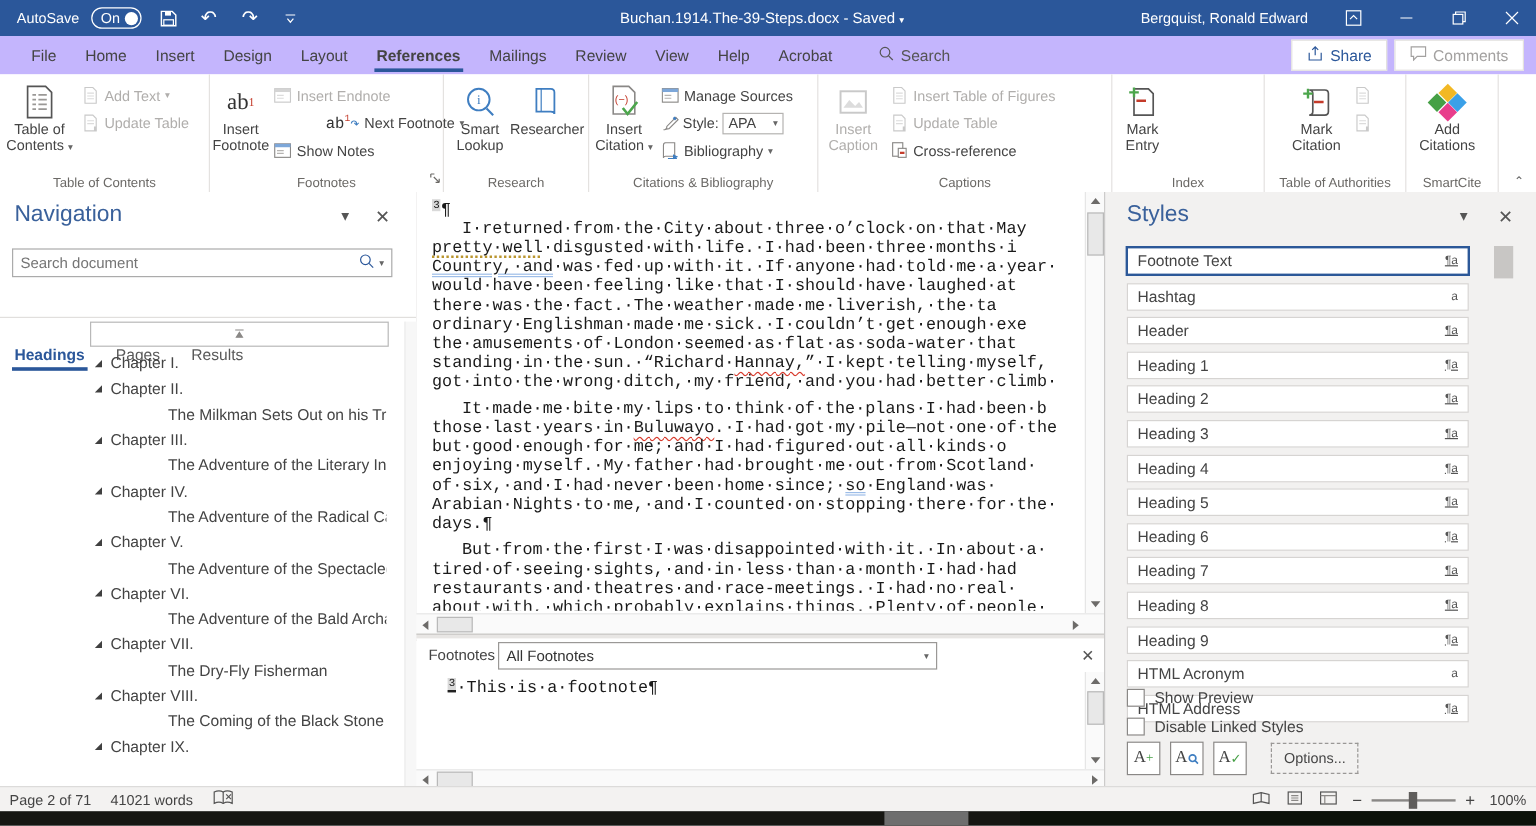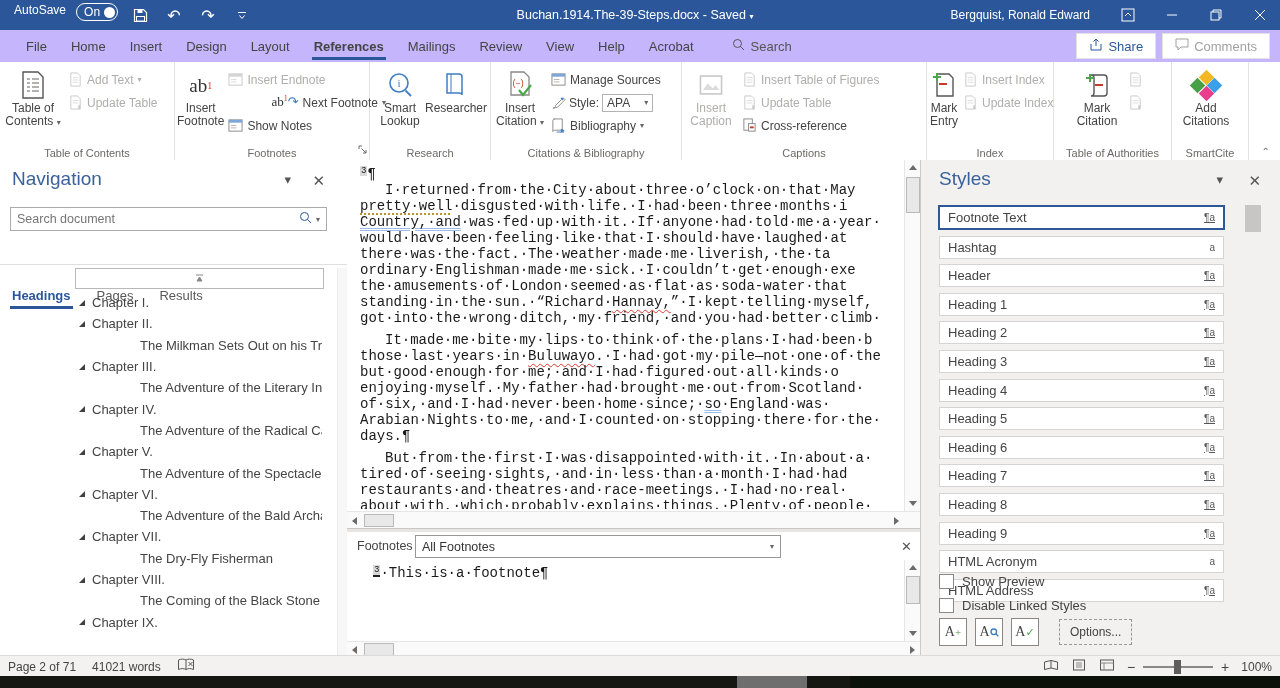--- a/index.html
+++ b/index.html
@@ -1,19 +1,19 @@
 <!DOCTYPE html>
 <html><head>
 <meta charset="utf-8">
 <style>
   html,body{margin:0;padding:0;background:#000;}
   #app{position:relative;width:1280px;height:688px;background:#fff;font-family:"Liberation Sans",sans-serif;overflow:hidden;}
   
   .titlebar{position:absolute;left:0;top:0;width:1280px;height:30px;background:#2b579a;color:#fff;display:flex;align-items:center;font-size:12px;}
-  .tb-left{display:flex;gap:10px;padding-left:14px;}
+  .tb-left{display:flex;align-items:center;gap:10px;padding-left:14px;}
   .autosave-pill{display:flex;align-items:center;gap:4px;border:1px solid #fff;border-radius:9px;height:16px;padding:0 2px 0 7px;}
   .autosave-pill .knob{width:11px;height:11px;border-radius:50%;background:#fff;}
   .tb-title{position:absolute;left:0;right:10px;text-align:center;font-size:12.5px;pointer-events:none;}
   .tb-right{position:absolute;right:0;top:0;height:30px;display:flex;align-items:center;gap:4px;}
   .tb-user{font-size:12px;margin-right:14px;}
   .winbtn{width:40px;height:30px;display:flex;align-items:center;justify-content:center;}
   .tbicon{display:flex;align-items:center;justify-content:center;width:24px;height:24px;}
   
   .tabsrow{position:absolute;left:0;top:30px;width:1280px;height:32px;background:#c4b5fd;display:flex;align-items:center;font-size:13px;color:#444;}
   .tabs{display:flex;align-items:center;padding-left:14px;}
@@ -32,21 +32,21 @@
   .bigbtn .bicon{height:34px;display:flex;align-items:center;justify-content:center;}
   .blabel{font-size:12px;line-height:13px;color:#444;text-align:center;}
   .stack{display:flex;flex-direction:column;justify-content:flex-start;padding-top:3px;}
   .smallbtn{display:flex;align-items:center;gap:4px;font-size:12px;color:#444;height:23px;padding:0 4px;white-space:nowrap;}
   .disabled, .disabled .blabel, .smallbtn.disabled{color:#b0aeac;}
   .disabled svg{opacity:.45;filter:grayscale(1);}
   .dd{font-size:8px;color:#666;}
   .disabled .dd{color:#b0aeac;}
   .ab-icon{font-family:"Liberation Serif",serif;font-size:19px;color:#333;line-height:19px;}
   .ab-icon sup{color:#c43b2a;font-size:10px;}
-  .ab-small{font-family:Liberation Serif, serif;font-size:13px;color:#333;margin-left:43px;}
+  .ab-small{font-family:Liberation Mono, monospace;font-size:13px;color:#333;margin-left:43px;}
   .ab-small sup{color:#c43b2a;font-size:8px;}
   .style-row{display:flex;align-items:center;gap:3px;}
   .style-select{border:1px solid #b5b3b1;font-size:12px;color:#444;padding:1px 4px;display:flex;align-items:center;gap:14px;background:#fff;}
   .diamonds{position:relative;width:30px;height:30px;}
   .diamonds i{position:absolute;width:11px;height:11px;transform:rotate(45deg);}
   .launcher{position:absolute;right:2px;bottom:2px;}
   .chevron-up{position:absolute;right:10px;bottom:3px;color:#666;font-size:10px;}
   
   .navpane{position:absolute;left:0;top:160px;width:347px;height:495px;background:#fff;border-right:1px solid #cccbca;font-size:13px;color:#444;}
   .pane-title{font-size:19px;color:#3a619b;position:absolute;left:12px;top:8px;}
@@ -445,34 +445,20 @@
 
     <div class="rgroup" style="width:122px;">
       <div class="bigbtn" style="width:46px;">
         <div class="bicon">
             <svg width="30" height="30">
               <use href="#s-markentry"></use>
             </svg>
           </div>
         <div class="blabel"><span>Mark</span><br><span>Entry</span></div>
       </div>
-      <div class="stack">
-        <div class="smallbtn disabled">
-          <svg width="15" height="15">
-              <use href="#s-page"></use>
-            </svg>
-            <span>Insert Index</span>
-        </div>
-        <div class="smallbtn disabled">
-          <svg width="15" height="15">
-              <use href="#s-pagex"></use>
-            </svg>
-            <span>Update Index</span>
-        </div>
-      </div>
       <div class="glabel">Index</div>
     </div>
 
     <div class="rgroup" style="width:113px;">
       <div class="bigbtn" style="width:54px;margin-left:14px;">
         <div class="bicon">
             <svg width="30" height="30">
               <use href="#s-scroll"></use>
             </svg>
           </div>

